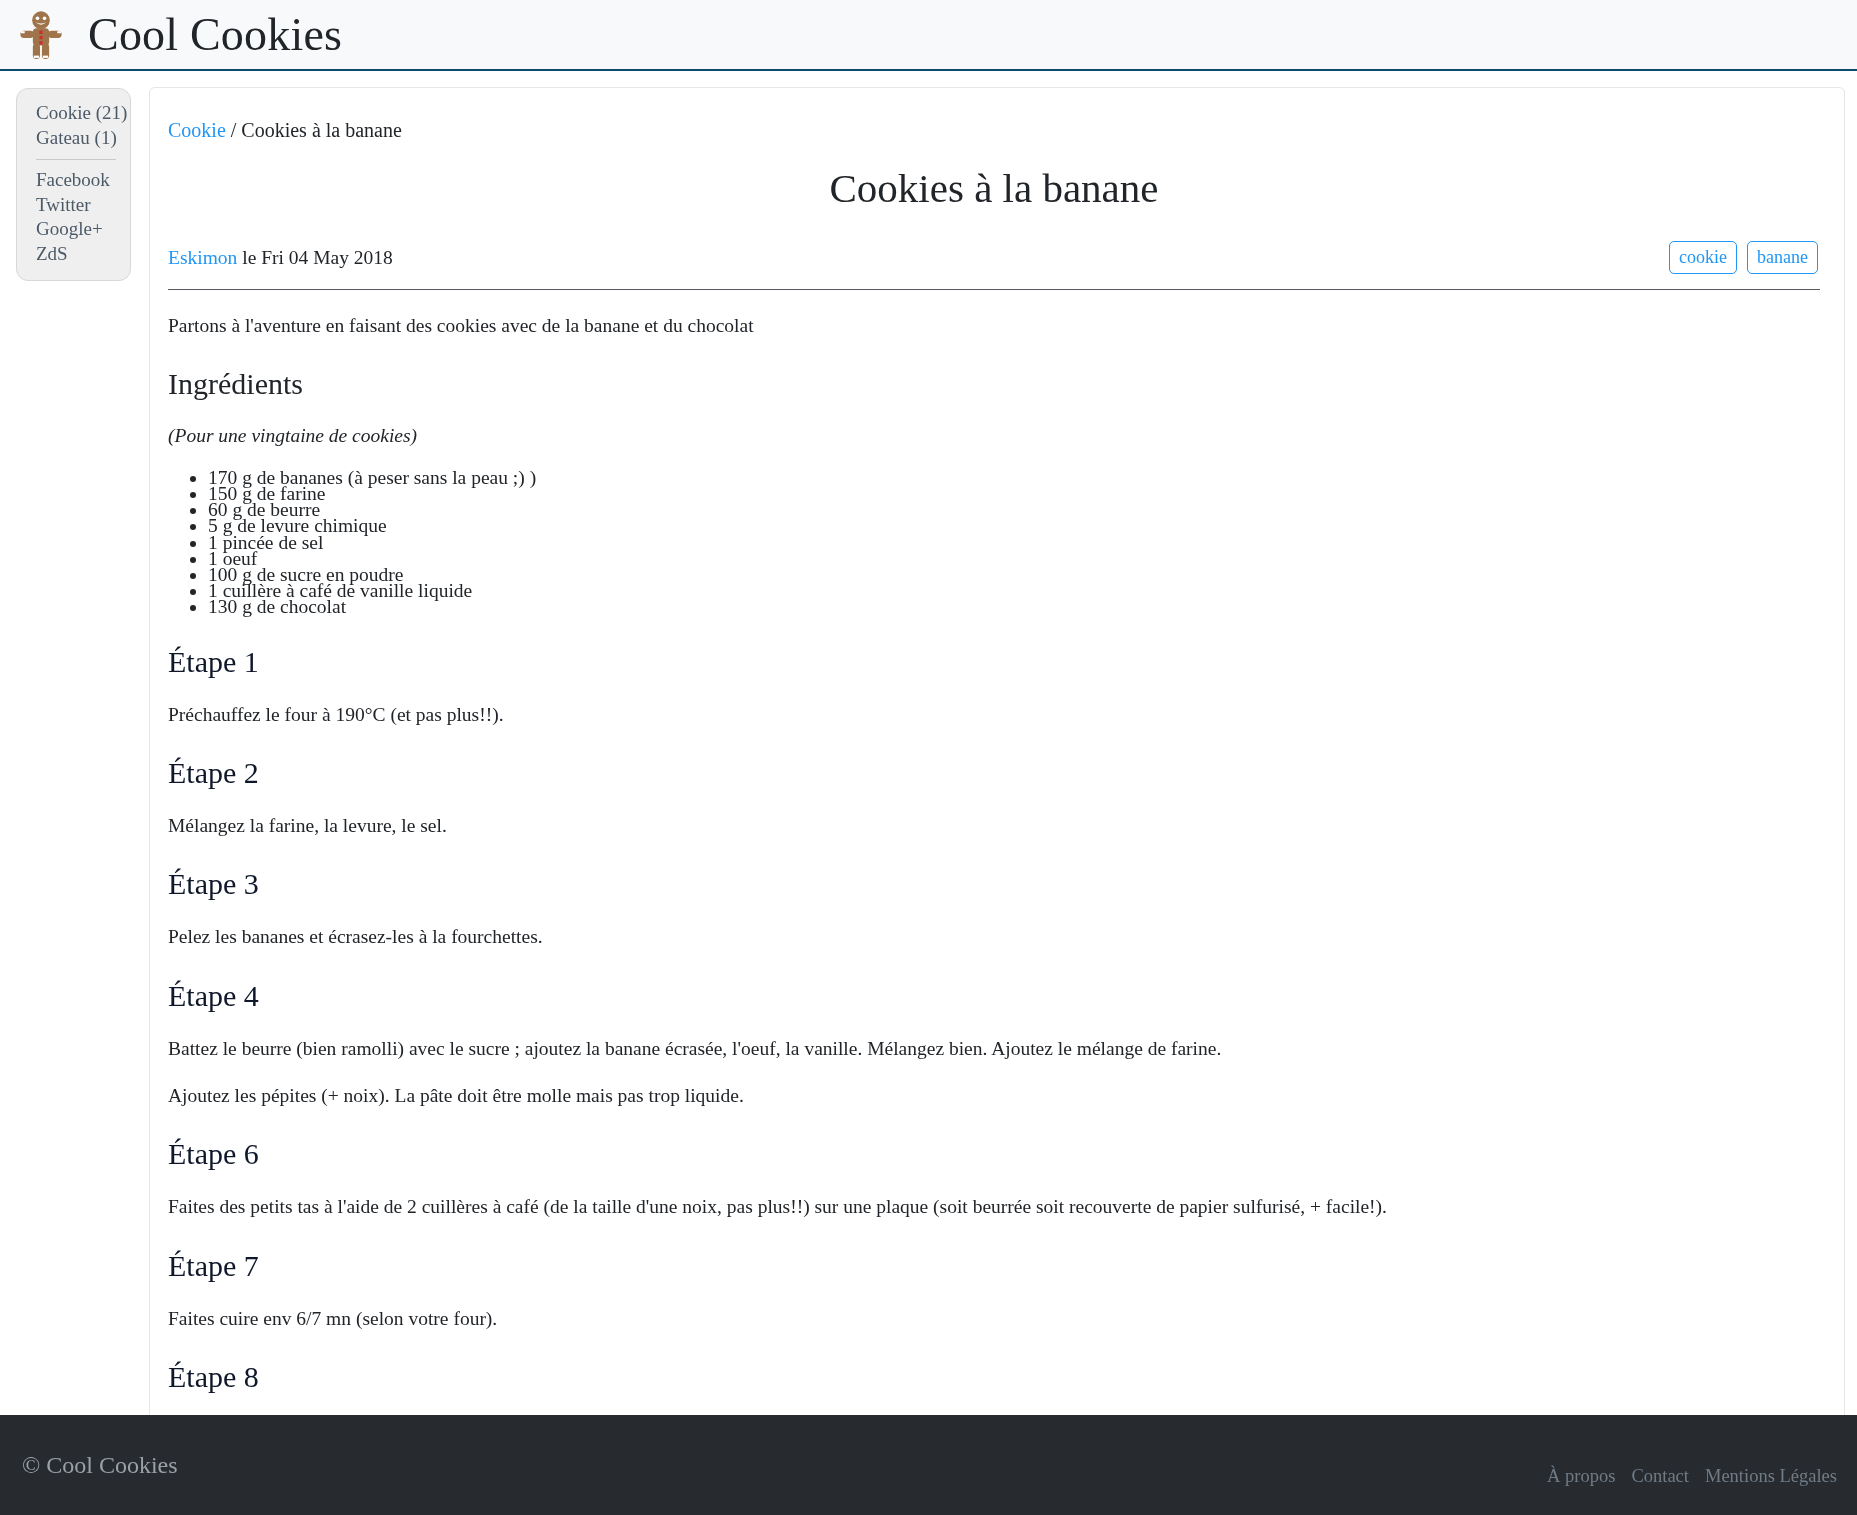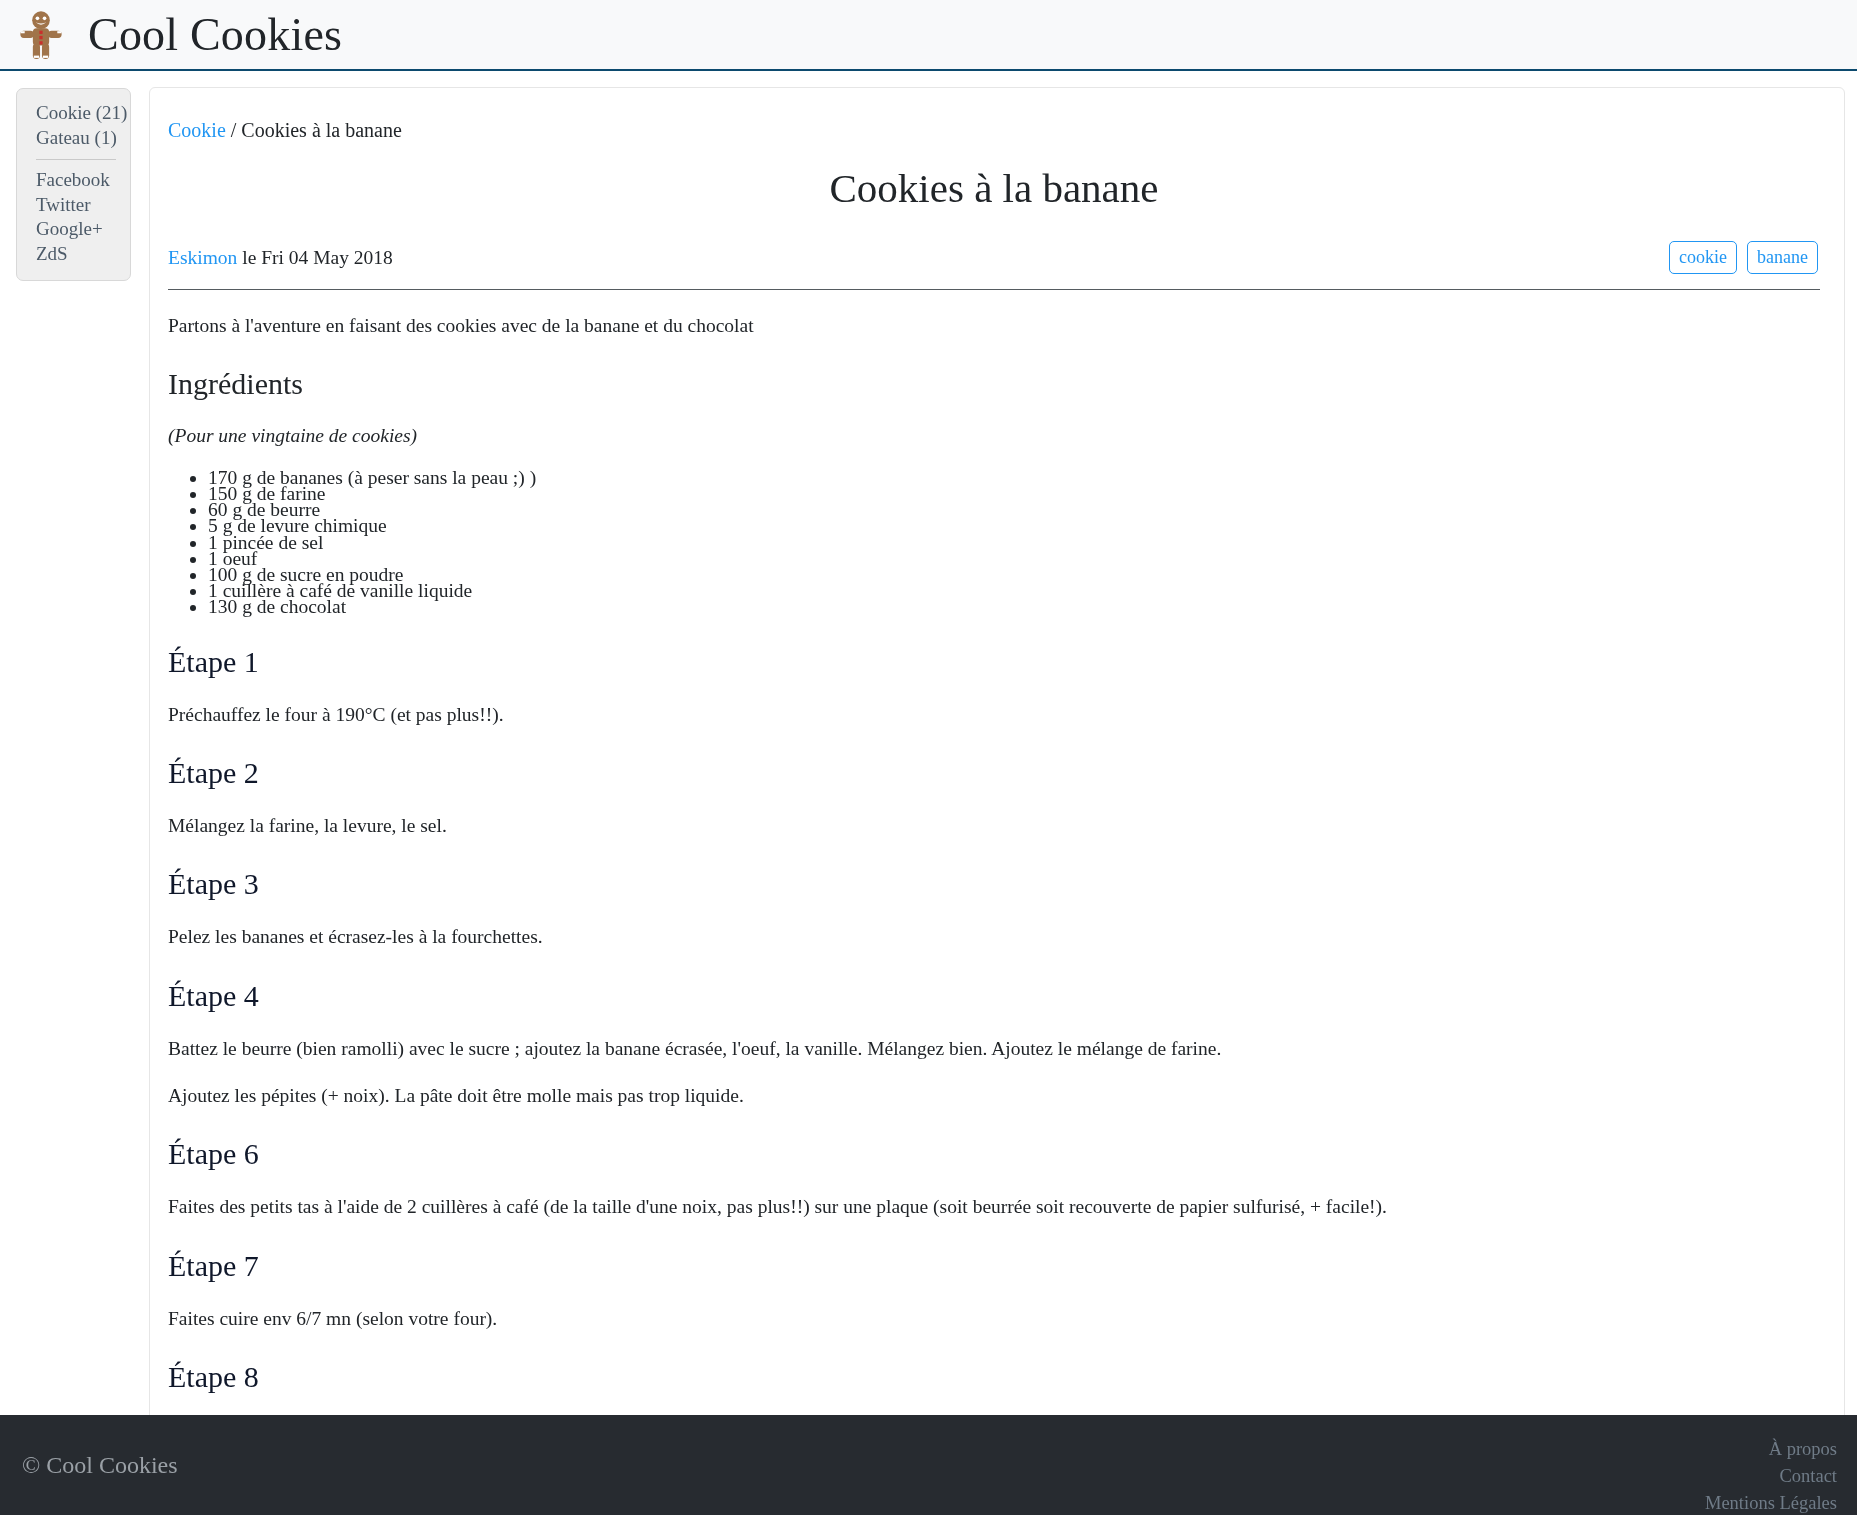--- a/index.html
+++ b/index.html
@@ -55,21 +55,21 @@
     padding: 16px 12px 0 16px;
     box-sizing: border-box;
   }
 
   
   .sidebar {
     width: 115px;
     flex: 0 0 115px;
     background: #efefef;
     border: 1px solid #d8d8d8;
-    border-radius: 7px;
+    border-radius: 12px;
     padding: 12px 14px 14px 19px;
     box-sizing: border-box;
     margin-top: 1px;
     font-family: Liberation Serif, serif;
   }
   .side-list {
     list-style: none;
     margin: 0;
     padding: 0;
   }
@@ -218,23 +218,23 @@
     justify-content: space-between;
     padding: 0 20px 0 22px;
     box-sizing: border-box;
   }
   .copyright {
     font-size: 24px;
     color: #9aa0a6;
   }
   .footer-links {
     display: flex;
-    flex-direction: column;
+    flex-direction: row;
     align-items: flex-end;
-    gap: 2px;
+    gap: 16px;
     text-align: right;
     margin-bottom: -22px;
   }
   .footer-links a {
     font-size: 18.5px;
     line-height: 25px;
     color: #6f7b87;
     text-decoration: none;
   }
 </style>

